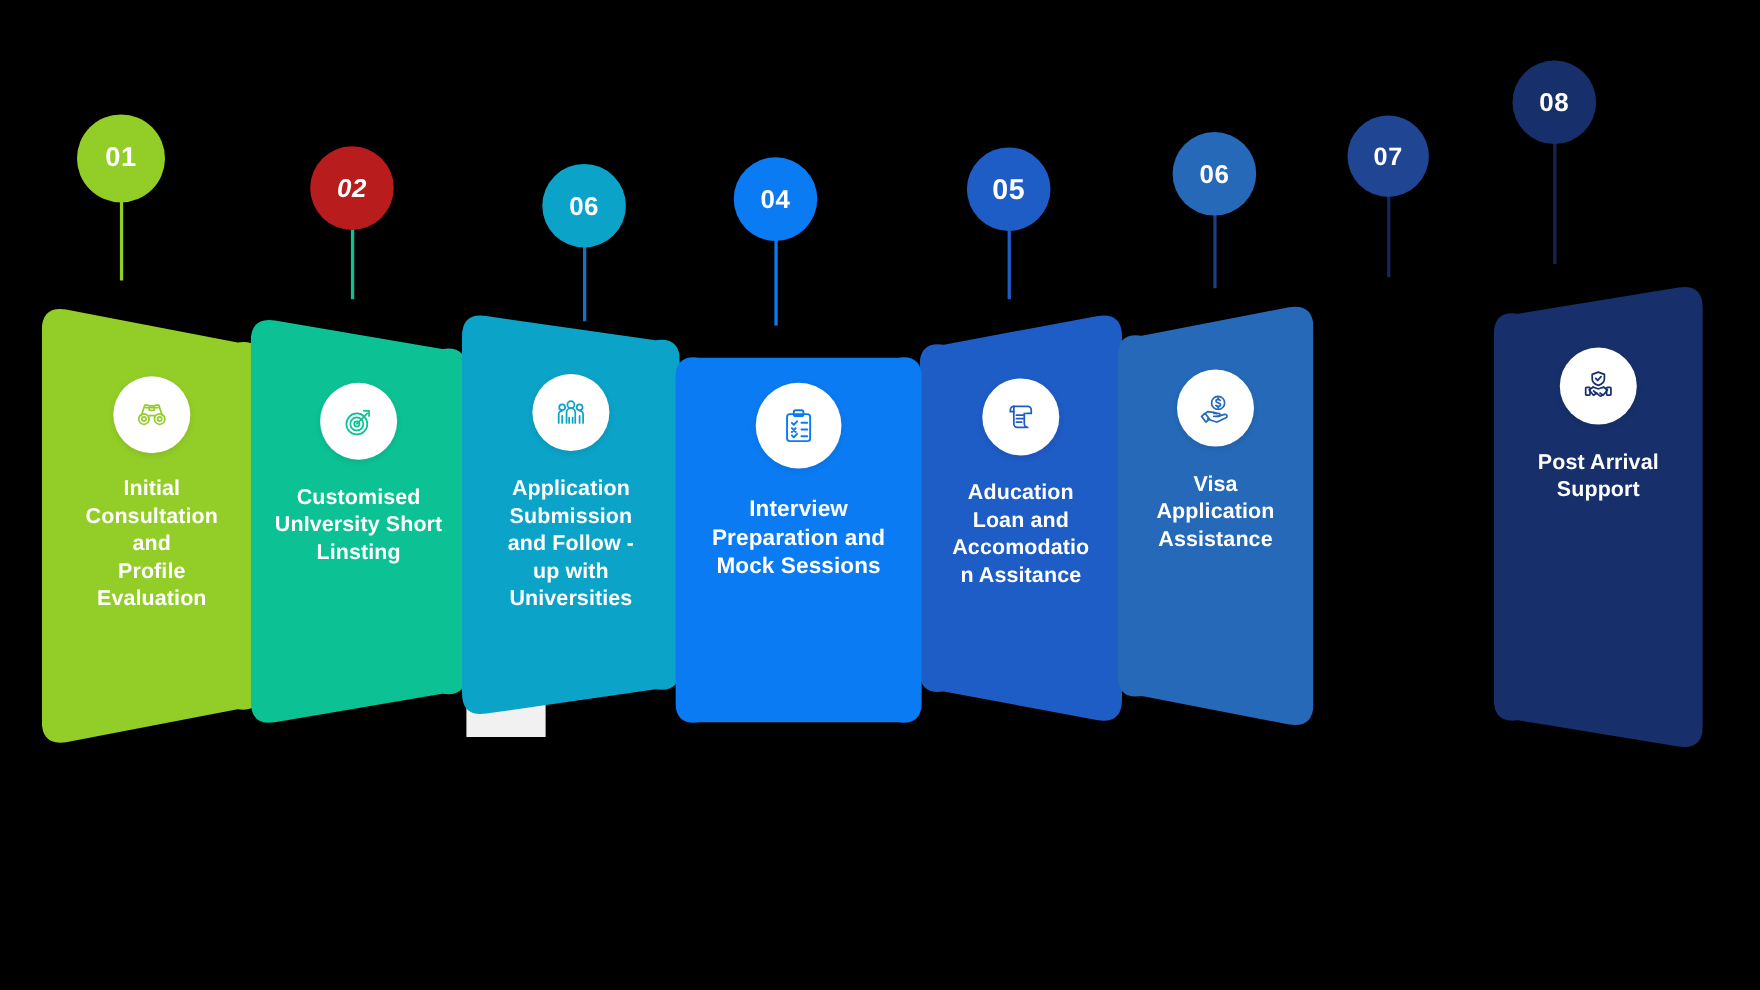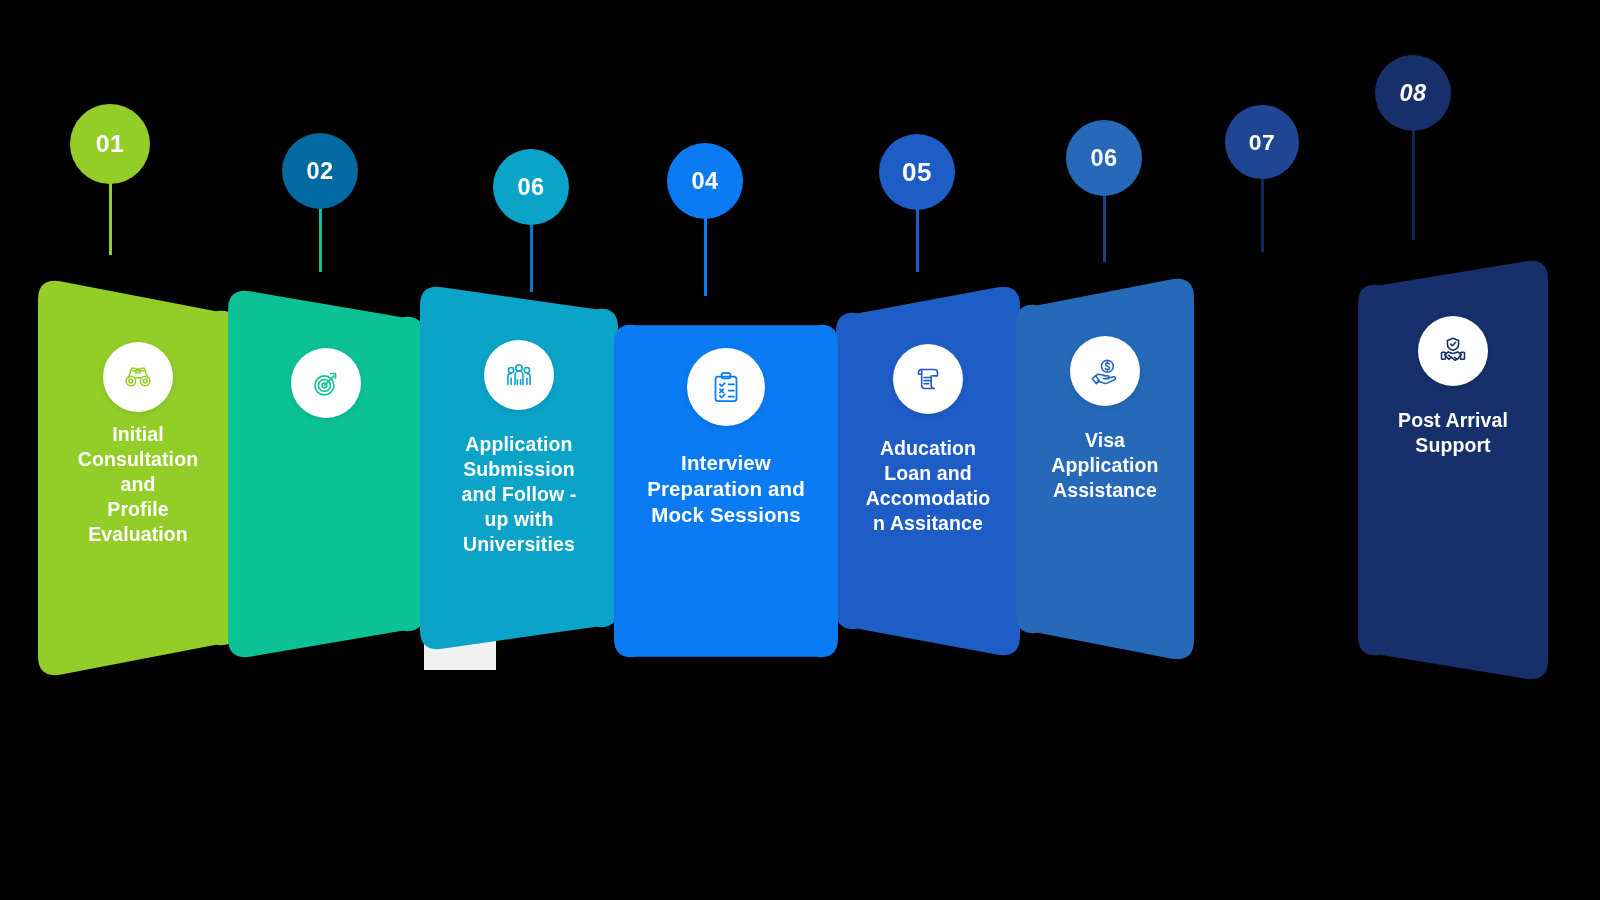--- a/index.html
+++ b/index.html
@@ -82,21 +82,21 @@
             <path d="M20 13h-4l-4 12"></path>
             <path d="M28 13h4l4 12"></path>
             <circle cx="15" cy="29" r="6"></circle>
             <circle cx="33" cy="29" r="6"></circle>
             <circle cx="15" cy="29" r="2.4"></circle>
             <circle cx="33" cy="29" r="2.4"></circle>
             <path d="M21 25h6"></path>
             <rect x="21" y="14" width="6" height="5" rx="1"></rect>
           </svg>
         </div>
-        <div class="cardtitle" style="font-size: 19.5px; margin-top: 10px; width: 100%;">Initial
+        <div class="cardtitle" style="font-size: 19.5px; margin-top: 20px; width: 100%;">Initial
 Consultation
 and
 Profile
 Evaluation</div>
       </div>
     </div>
     <div class="stem" style="left: 109px; top: 165px; height: 90px; background: rgb(147, 206, 40);"></div>
     <div class="badge" style="left: 70px; top: 104px; width: 80px; height: 80px; background: rgb(147, 206, 40); font-size: 24.8px;">01</div>
     <div class="card" style="left: 228px; top: 288px; width: 196px; height: 372px;">
       <svg class="shape" viewBox="0 0 196 372" preserveAspectRatio="none">
@@ -105,24 +105,27 @@
       <div class="content">
         <div class="iconcircle" style="width: 70px; height: 70px; margin-top: 60px;">
           <svg viewBox="0 0 48 48" width="38" height="38" fill="none" stroke="#0CC295" stroke-width="2" stroke-linecap="round" stroke-linejoin="round">
             <circle cx="22" cy="27" r="12"></circle>
             <circle cx="22" cy="27" r="7.5"></circle>
             <circle cx="22" cy="27" r="3"></circle>
             <path d="M22 27l12-12"></path>
             <path d="M30 12h6v6"></path>
           </svg>
         </div>
+        <div class="cardtitle" style="font-size: 19.5px; margin-top: 22px; width: 100%;">Customised
+UnIversity Short
+Linsting</div>
       </div>
     </div>
     <div class="stem" style="left: 319px; top: 206px; height: 66px; background: rgb(12, 194, 149);"></div>
-    <div class="badge" style="left: 282px; top: 133px; width: 76px; height: 76px; background: #0369a1; font-size: 23.56px;">02</div>
+    <div class="badge" style="left: 282px; top: 133px; width: 76px; height: 76px; background: #b91c1c; font-size: 23.56px; font-style: italic;">02</div>
     <div class="card" style="left: 420px; top: 284px; width: 198px; height: 368px;">
       <svg class="shape" viewBox="0 0 198 368" preserveAspectRatio="none">
         <path d="M 22 3.3 Q 0 0 0 22 L 0 346 Q 0 368 22 364.7 L 176 342.7 Q 198 346 198 324 L 198 44 Q 198 22 176 25.3 Z" fill="#0CA3C8"></path>
       </svg>
       <div class="content">
         <div class="iconcircle" style="width: 70px; height: 70px; margin-top: 56px;">
           <svg viewBox="0 0 48 48" width="38" height="38" fill="none" stroke="#0CA3C8" stroke-width="2" stroke-linecap="round" stroke-linejoin="round">
             <circle cx="24" cy="15" r="4"></circle>
             <circle cx="14" cy="18" r="3.4"></circle>
             <circle cx="34" cy="18" r="3.4"></circle>
@@ -233,15 +236,15 @@
             <path d="M18.5 29.5l3.5 3"></path>
             <rect x="9.5" y="25.5" width="5" height="9" rx="1"></rect>
             <rect x="33.5" y="25.5" width="5" height="9" rx="1"></rect>
           </svg>
         </div>
         <div class="cardtitle" style="font-size: 19.5px; margin-top: 22px; width: 100%;">Post Arrival
 Support</div>
       </div>
     </div>
     <div class="stem" style="left: 1412px; top: 128px; height: 112px; background: rgb(20, 38, 79);"></div>
-    <div class="badge" style="left: 1375px; top: 55px; width: 76px; height: 76px; background: rgb(23, 48, 107); font-size: 23.56px; font-style: italic;">08</div>
+    <div class="badge" style="left: 1375px; top: 55px; width: 76px; height: 76px; background: rgb(23, 48, 107); font-size: 23.56px;">08</div>
     <div class="artifact" style="left: 424px; top: 640px; width: 72px; height: 30px;"></div>
   </div>
 
 </body></html>

